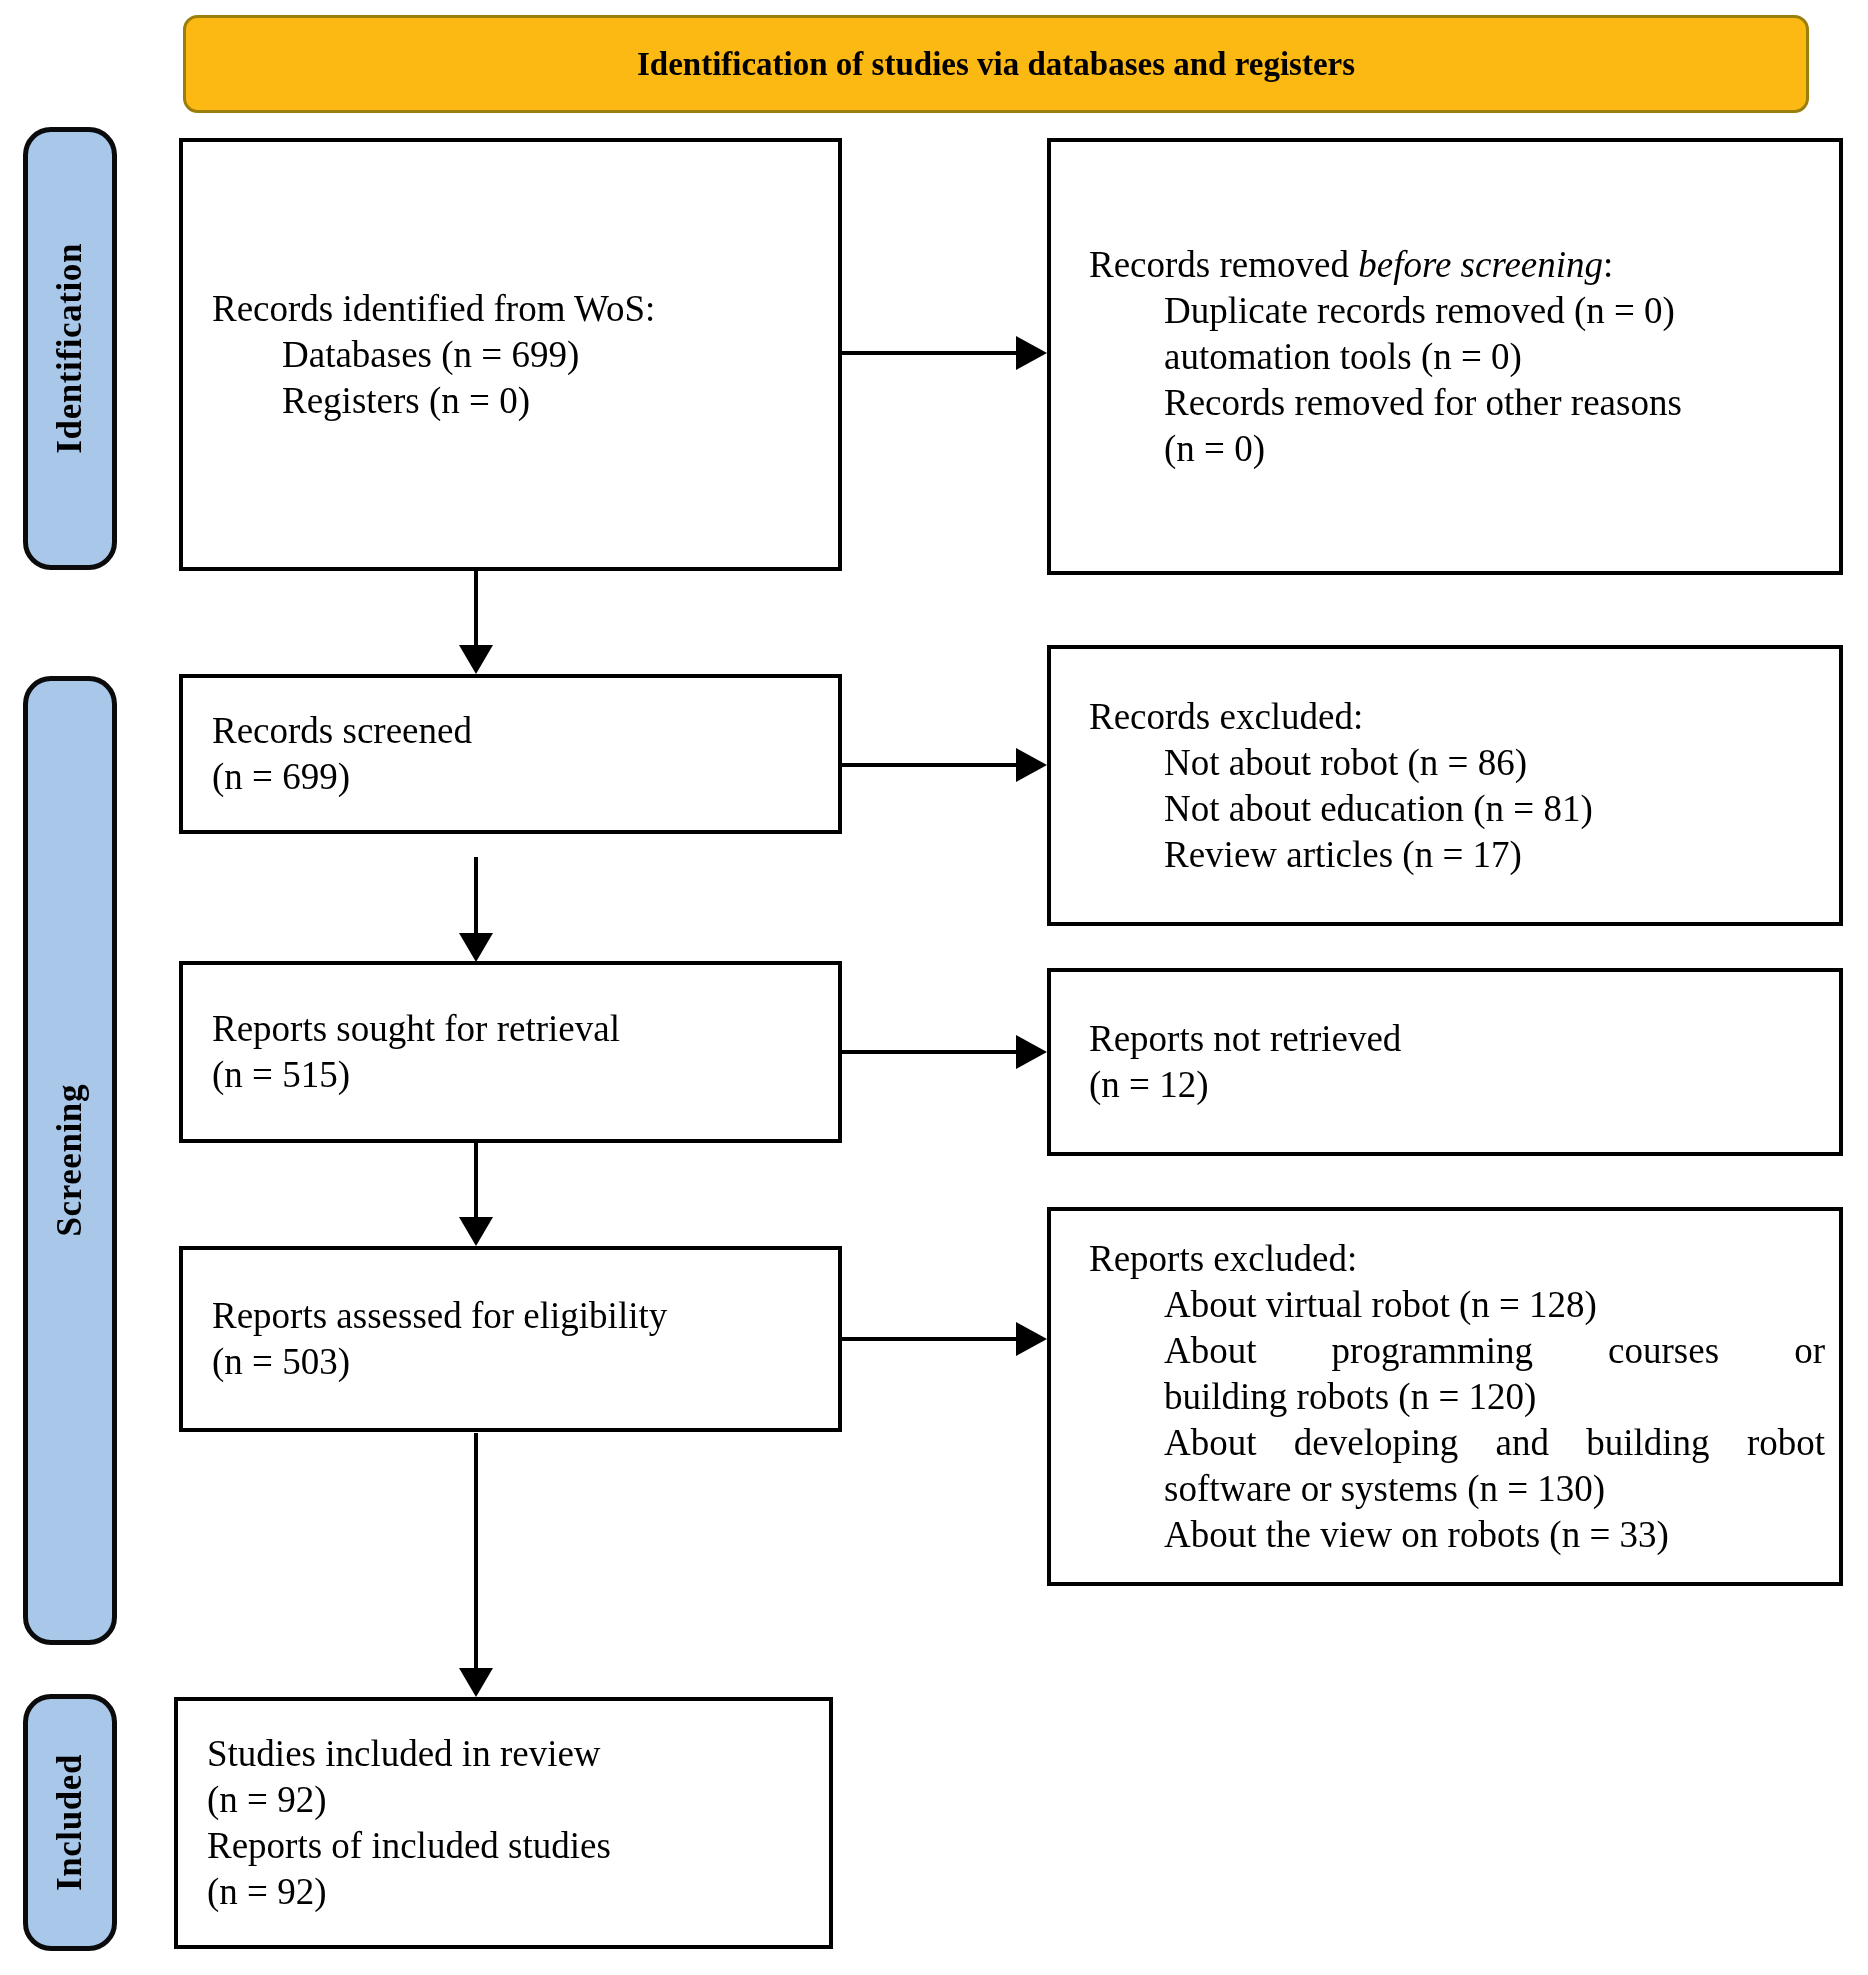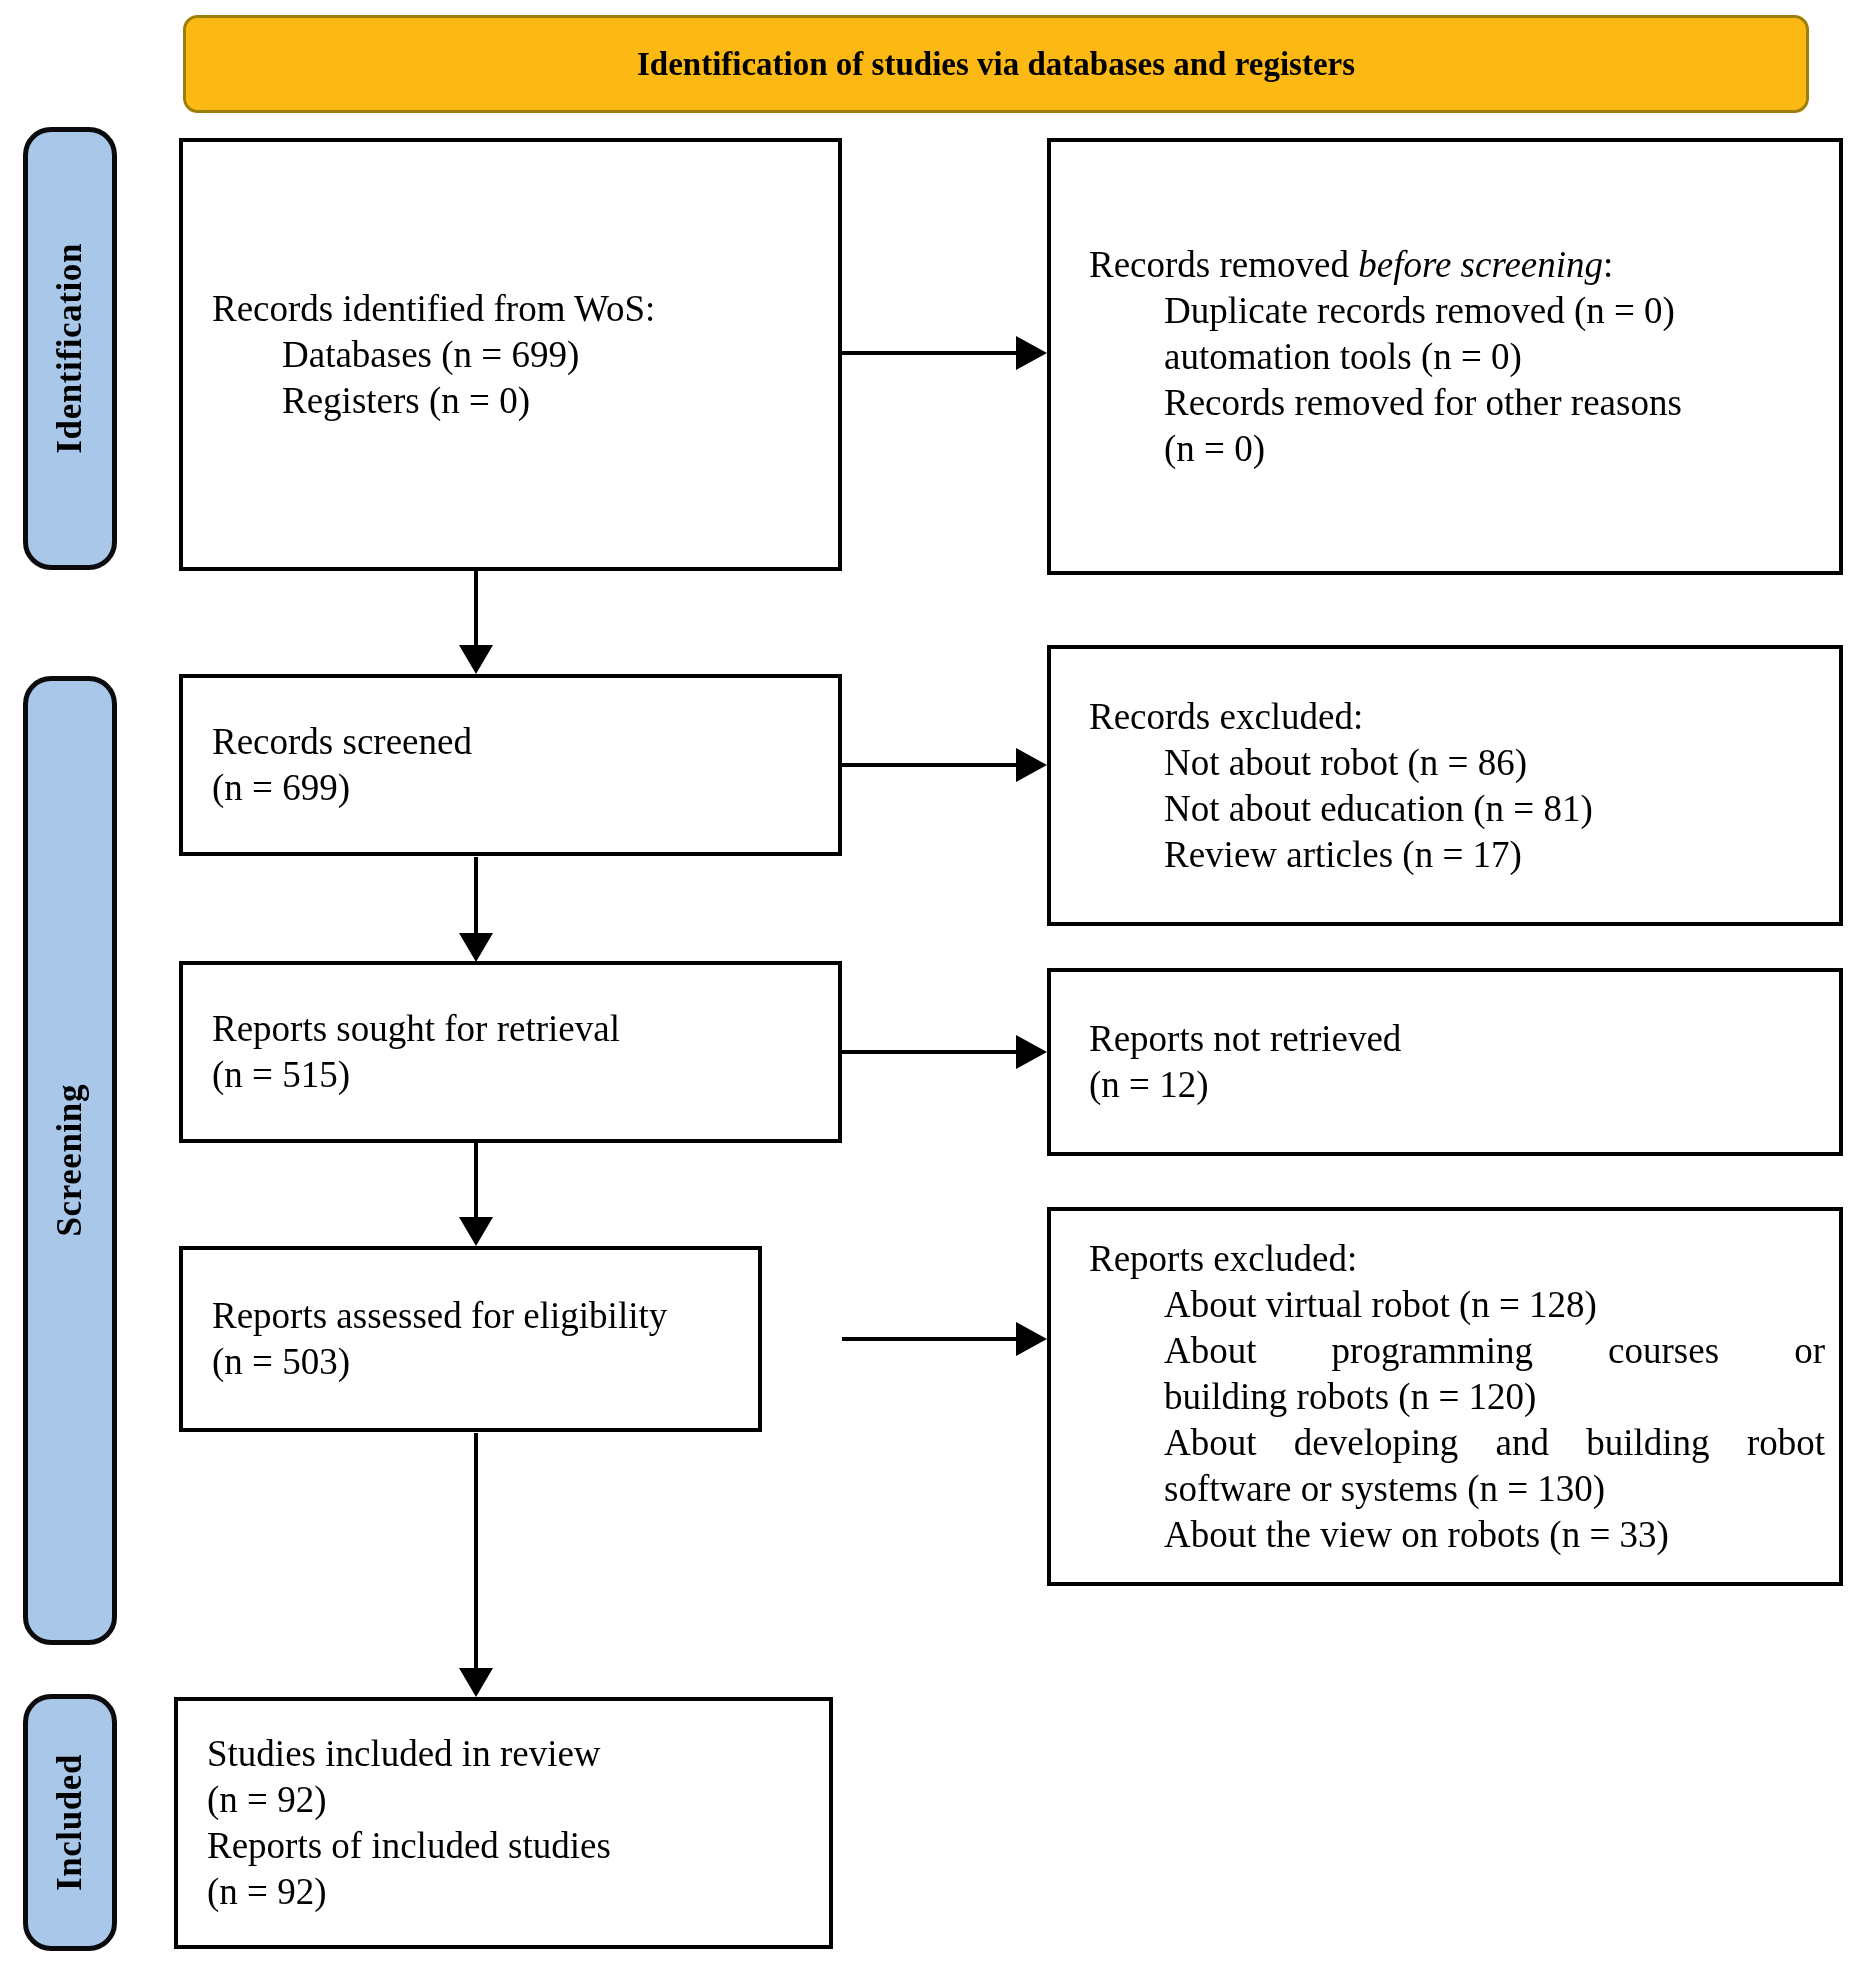--- a/index.html
+++ b/index.html
@@ -34,23 +34,23 @@
   }
   .bline { line-height:46px; padding-right:14px; }
   .lml  { margin-left:29px; }    
   .lind { margin-left:99px; }   
   .rml  { margin-left:38px; }    
   .rind { margin-left:113px; }   
   .it   { font-style:italic; }
   .stretch { text-align:justify; text-align-last:justify; }
 
   .lbox1 { left:179px; top:138px;  width:663px; height:433px; }
-  .lbox2 { left:179px; top:674px; width:663px; height:182px; }
+  .lbox2 { left:179px; top:674px; width:663px; height:160px; }
   .lbox3 { left:179px; top:961px; width:663px; height:182px; }
-  .lbox4 { left:179px; top:1246px; width:583px; height:186px; }
+  .lbox4 { left:179px; top:1246px; width:663px; height:186px; }
   .lbox5 { left:174px; top:1697px; width:659px; height:252px; }
   .rbox1 { left:1047px; top:138px;  width:796px; height:437px; }
   .rbox2 { left:1047px; top:645px; width:796px; height:281px; }
   .rbox3 { left:1047px; top:968px; width:796px; height:188px; }
   .rbox4 { left:1047px; top:1207px; width:796px; height:379px; }
 
   .arrow-down {
     position:absolute; width:34px;
     display:flex; flex-direction:column; align-items:center;
   }

